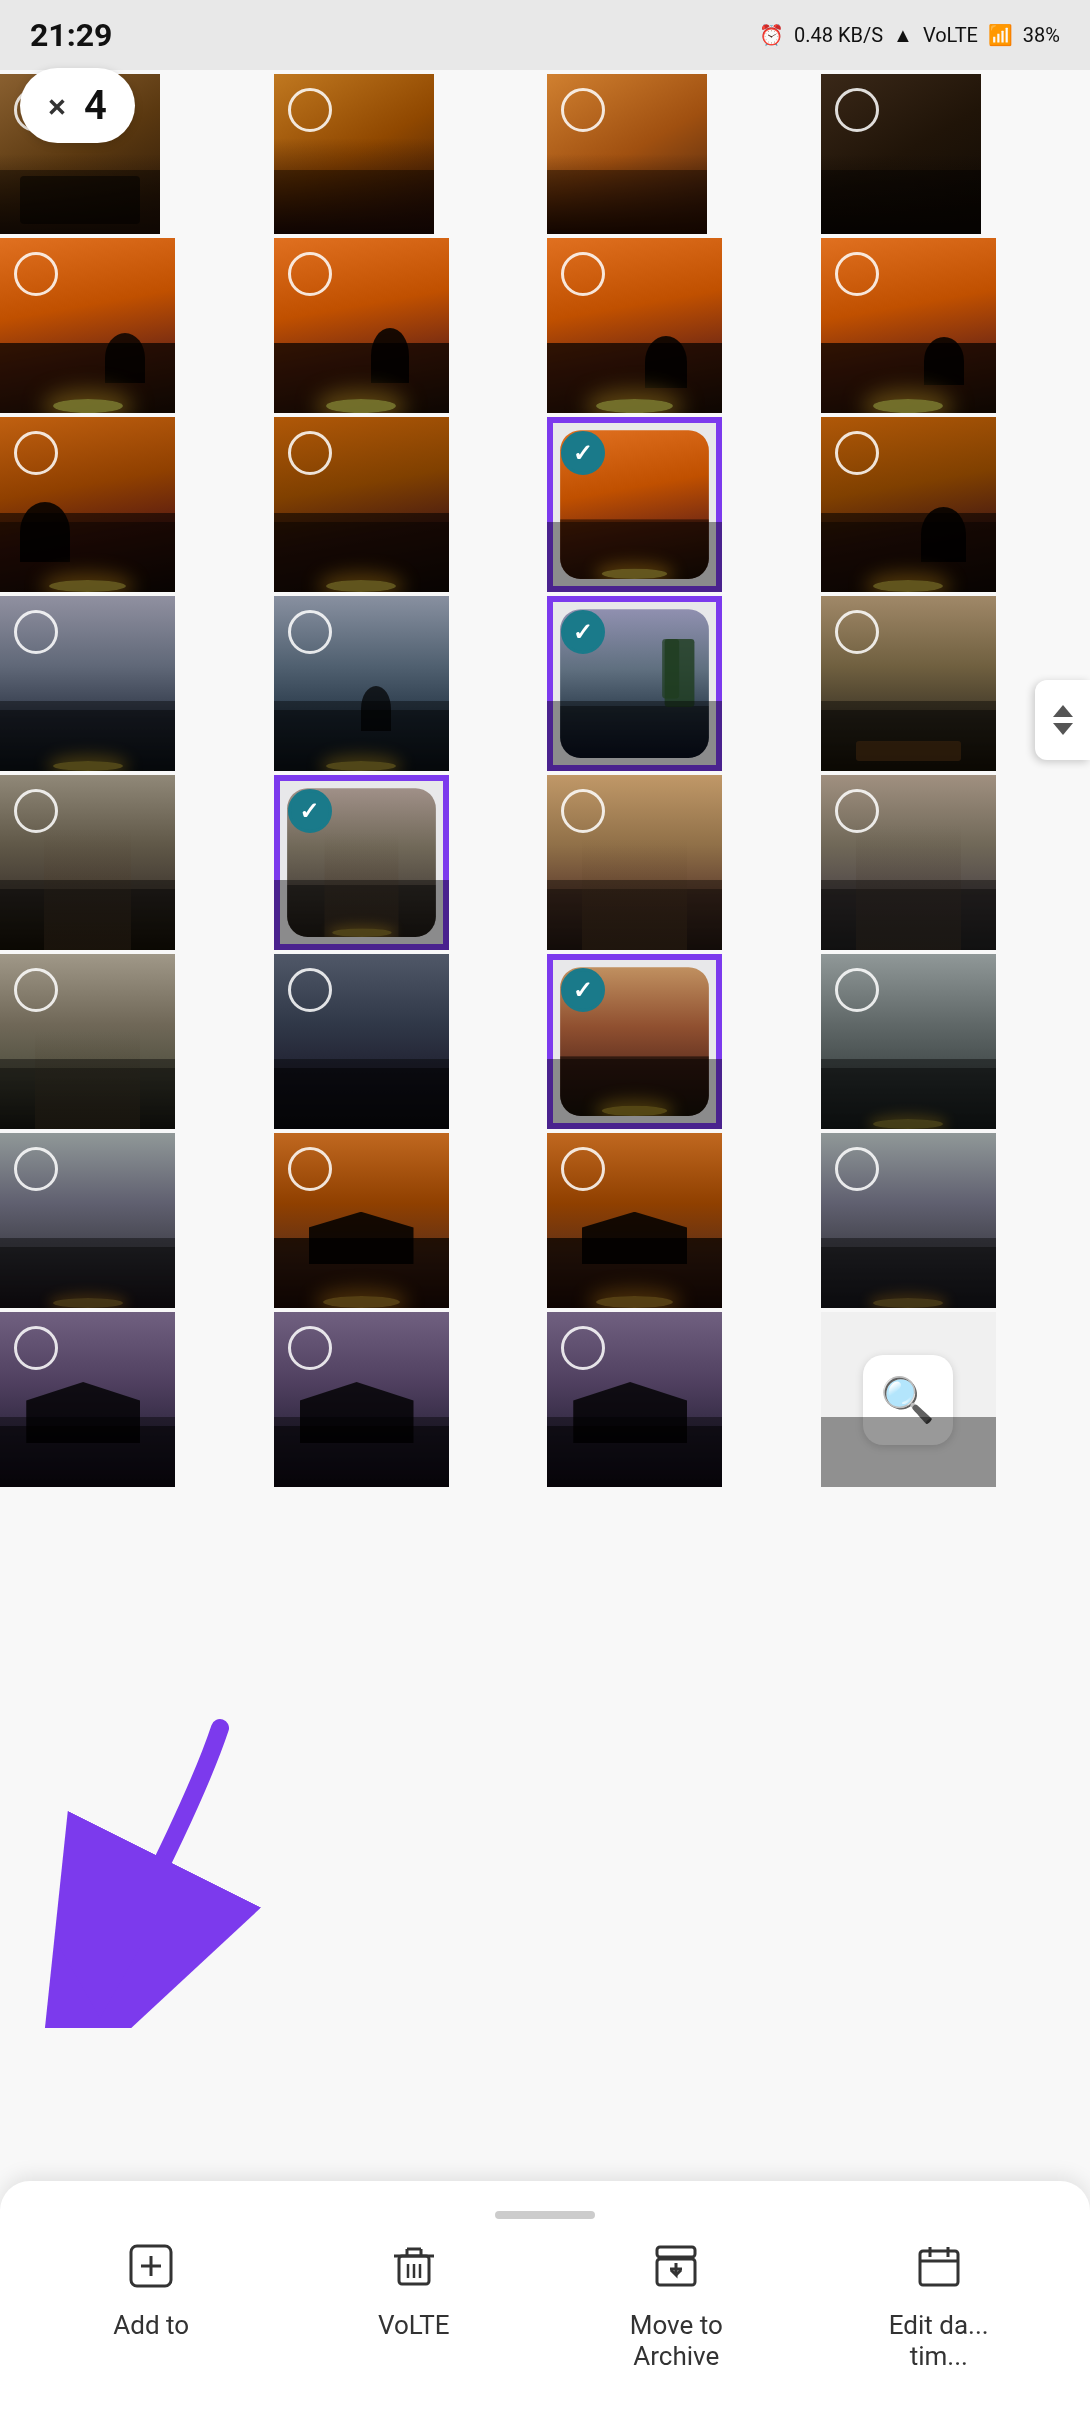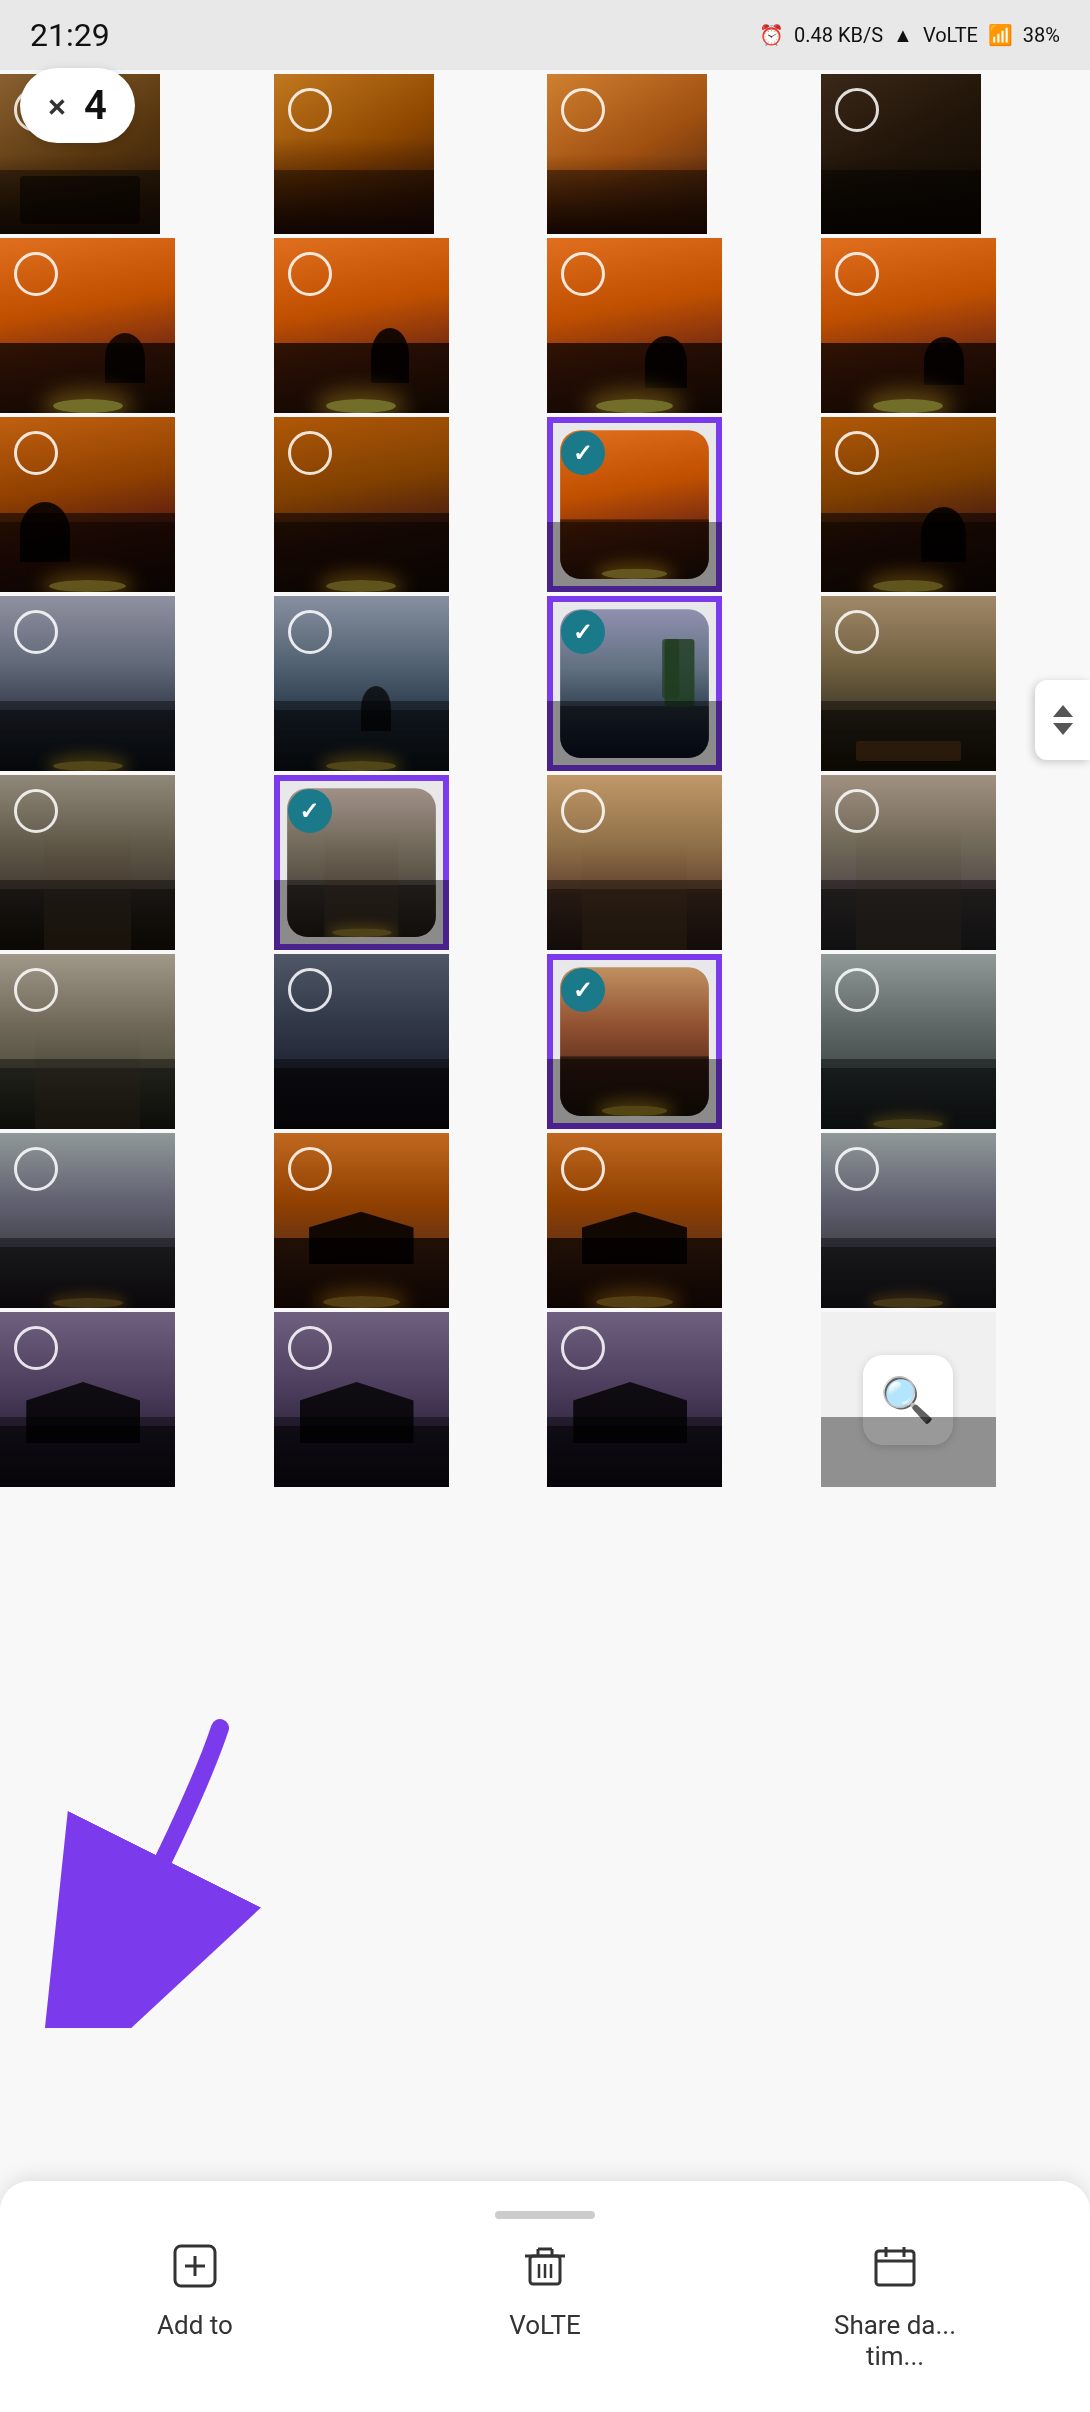--- a/index.html
+++ b/index.html
@@ -20,21 +20,21 @@
       background: #e8e8e8;
       display: flex;
       align-items: center;
       justify-content: space-between;
       padding: 0 30px;
       position: relative;
       z-index: 10;
     }
     .status-time {
       font-size: 32px;
-      font-weight: 400;
+      font-weight: 700;
       color: #111;
     }
     .status-icons {
       display: flex;
       align-items: center;
       gap: 10px;
       font-size: 22px;
       color: #111;
     }
     .status-icons span {
@@ -533,23 +533,36 @@
           <line x1="17" y1="21" x2="17" y2="35" stroke="#333" stroke-width="2.5"></line>
           <line x1="23" y1="21" x2="23" y2="35" stroke="#333" stroke-width="2.5"></line>
           <line x1="29" y1="21" x2="29" y2="35" stroke="#333" stroke-width="2.5"></line>
         </svg>
       </div>
       <span class="toolbar-label">VoLTE</span>
     </div>
     <div class="toolbar-item">
       <div class="toolbar-icon">
         <svg width="46" height="46" viewBox="0 0 46 46" fill="none" xmlns="http://www.w3.org/2000/svg">
+          <rect x="4" y="4" width="38" height="10" rx="3" stroke="#333" stroke-width="3"></rect>
+          <rect x="4" y="16" width="38" height="26" rx="3" stroke="#333" stroke-width="3"></rect>
+          <line x1="17" y1="26" x2="29" y2="26" stroke="#333" stroke-width="3"></line>
+          <polyline points="23,20 23,32 18,27" stroke="#333" stroke-width="3" fill="none"></polyline>
+          <line x1="23" y1="32" x2="28" y2="27" stroke="#333" stroke-width="3"></line>
+        </svg>
+      </div>
+      <span class="toolbar-label" style="white-space:pre-line;text-align:center;line-height:1.2;">Move to
+Archive</span>
+    </div>
+    <div class="toolbar-item">
+      <div class="toolbar-icon">
+        <svg width="46" height="46" viewBox="0 0 46 46" fill="none" xmlns="http://www.w3.org/2000/svg">
           <rect x="4" y="8" width="38" height="34" rx="3" stroke="#333" stroke-width="3"></rect>
           <line x1="4" y1="18" x2="42" y2="18" stroke="#333" stroke-width="3"></line>
           <line x1="14" y1="4" x2="14" y2="14" stroke="#333" stroke-width="3"></line>
           <line x1="32" y1="4" x2="32" y2="14" stroke="#333" stroke-width="3"></line>
         </svg>
       </div>
-      <span class="toolbar-label" style="white-space:pre-line;text-align:center;line-height:1.2;">Share da...
+      <span class="toolbar-label" style="white-space:pre-line;text-align:center;line-height:1.2;">Edit da...
 tim...</span>
     </div>
   </div>
 </div>
 
 </body></html>

